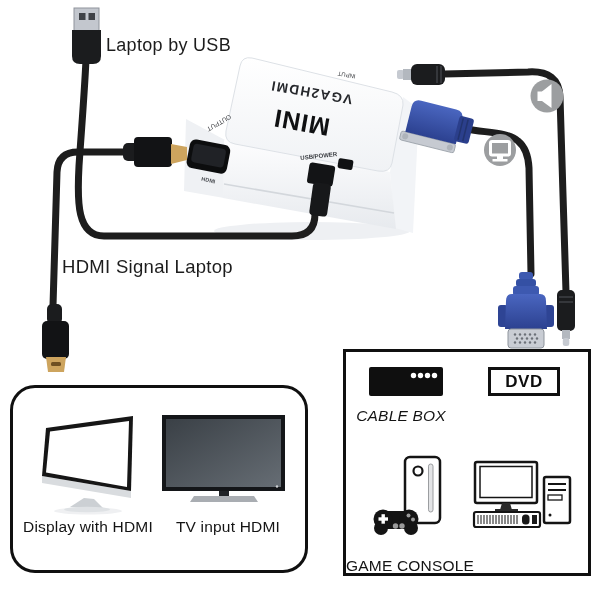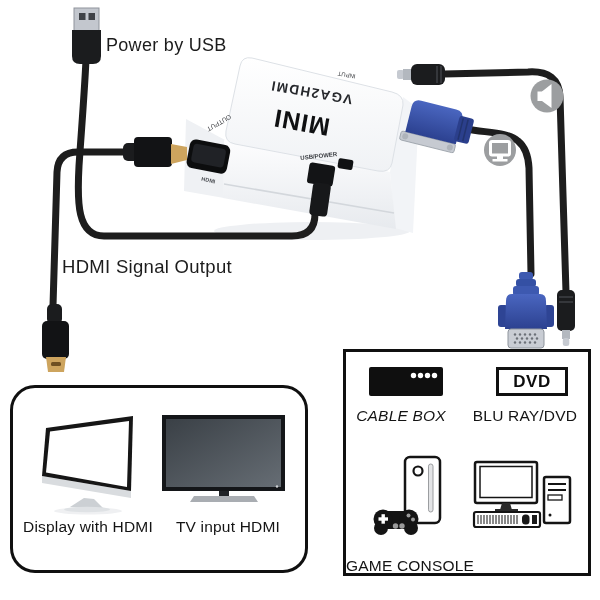--- a/index.html
+++ b/index.html
@@ -241,30 +241,29 @@
       <rect x="522" y="514.5" width="7.5" height="10" rx="3.5" fill="#1a1a1a"></rect>
       <rect x="532" y="515" width="5" height="9" fill="#1a1a1a"></rect>
       <rect x="544" y="477" width="26" height="46" rx="2" fill="#ffffff" stroke="#141414" stroke-width="2.5"></rect>
       <line x1="548" y1="484" x2="566" y2="484" stroke="#141414" stroke-width="2"></line>
       <line x1="548" y1="490" x2="566" y2="490" stroke="#141414" stroke-width="2"></line>
       <rect x="548" y="495" width="14" height="5" fill="none" stroke="#141414" stroke-width="1.3"></rect>
       <circle cx="550" cy="515" r="1.5" fill="#141414"></circle>
     </g>
   </svg>
 
-  <div class="annot" style="left:106px;top:35px;">Power by USB</div>
-  <div class="annot" style="left:62px;top:256px;font-size:18.5px;">HDMI Signal Output</div>
+  <div class="annot" style="left:106px;top:35px;">Laptop by USB</div>
+  <div class="annot" style="left:62px;top:256px;font-size:18.5px;">HDMI Signal Laptop</div>
 
   <div class="panel" style="left:10px;top:385px;width:292px;height:182px;border-radius:25px;">
     <div class="panel-label" style="left:0px;top:130px;width:150px;">Display with HDMI</div>
     <div class="panel-label" style="left:140px;top:130px;width:150px;">TV input HDMI</div>
   </div>
 
   <div class="panel" style="left:343px;top:349px;width:242px;height:221px;">
-    <div class="dvd-box" style="left:150px;top:15px;width:66px;height:23px;justify-content:center;">
+    <div class="dvd-box" style="left:142px;top:15px;width:66px;height:23px;justify-content:center;">
       <span>DVD</span>
     </div>
     <div class="panel-label" style="left:0px;top:55px;width:110px;font-style:italic;">CABLE BOX</div>
-    <div class="panel-label" style="left:119px;top:55px;width:120px;">BLU RAY/DVD</div>
     <div class="panel-label" style="left:0px;top:189px;width:124px;margin-top:16px;">GAME CONSOLE</div>
   </div>
 
 </div>
 
 </body></html>

